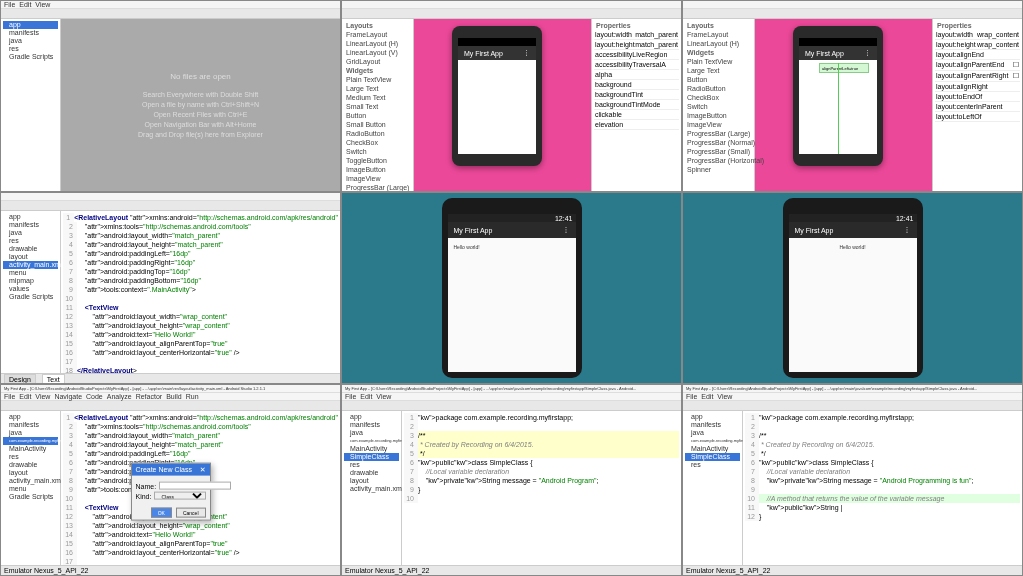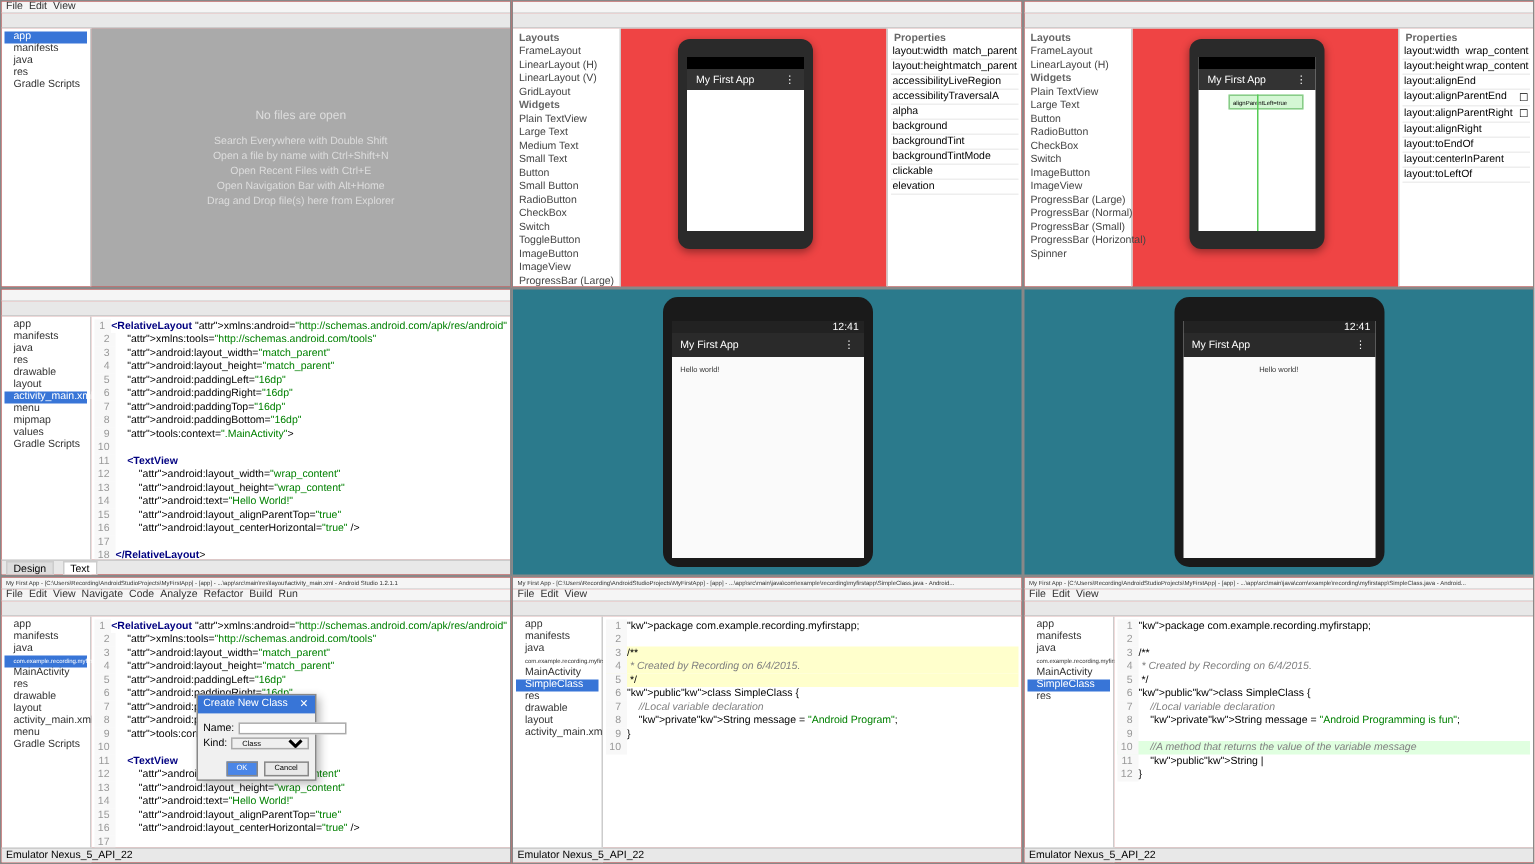--- a/index.html
+++ b/index.html
@@ -1,18 +1,18 @@
 <!DOCTYPE html>
 <html><head>
 <meta charset="utf-8">
 <style>
 *{margin:0;padding:0;box-sizing:border-box;font-family:Arial,sans-serif;font-size:7px;}
 body{width:1023px;height:576px;background:#fff;}
 .grid{display:grid;grid-template-columns:repeat(3,1fr);grid-template-rows:repeat(3,1fr);width:1023px;height:576px;}
-.panel{border:1px solid #888;position:relative;overflow:hidden;background:#ef4444;}
+.panel{border:1px solid #888;position:relative;overflow:hidden;background:#ec4899;}
 .toolbar{background:#e8e8e8;height:10px;border-bottom:1px solid #ccc;display:flex;align-items:center;padding:0 2px;gap:2px;}
 .menubar{background:#f5f5f5;height:8px;border-bottom:1px solid #ddd;display:flex;gap:4px;padding:0 3px;align-items:center;font-size:5px;color:#333;}
 .sidebar{position:absolute;left:0;top:18px;width:60px;bottom:0;background:#fff;border-right:1px solid #ccc;font-size:5px;line-height:8px;padding:2px;}
 .tree-item{padding-left:6px;color:#333;white-space:nowrap;}
 .tree-item.sel{background:#3875d7;color:#fff;}
 .main-area{position:absolute;left:60px;right:0;top:18px;bottom:0;background:#fff;}
 .gray-center{background:#aaa;width:100%;height:100%;display:flex;flex-direction:column;align-items:center;justify-content:center;color:#ddd;font-size:7px;gap:3px;}
 .device{position:absolute;background:#2a2a2a;border-radius:8px;padding:12px 6px;box-shadow:0 2px 6px rgba(0,0,0,0.4);}
 .device-screen{background:#fff;width:100%;height:100%;position:relative;}
 .statusbar{background:#000;height:8px;color:#fff;font-size:4px;text-align:right;padding:1px 3px;}

